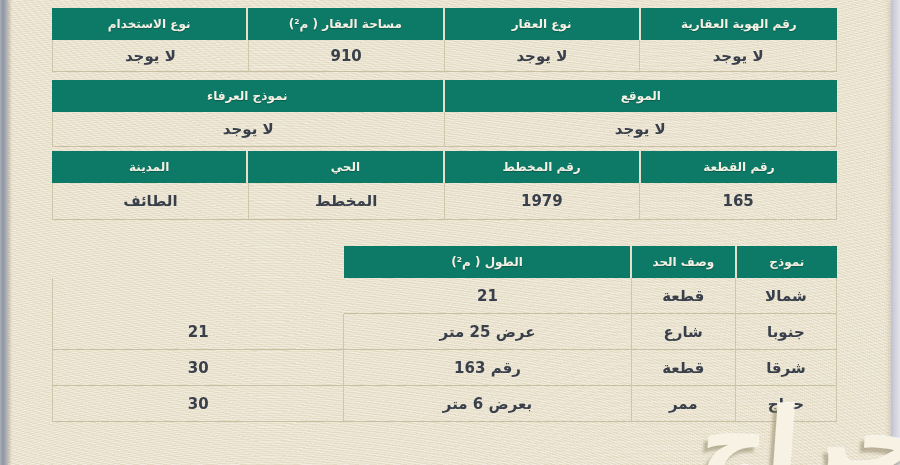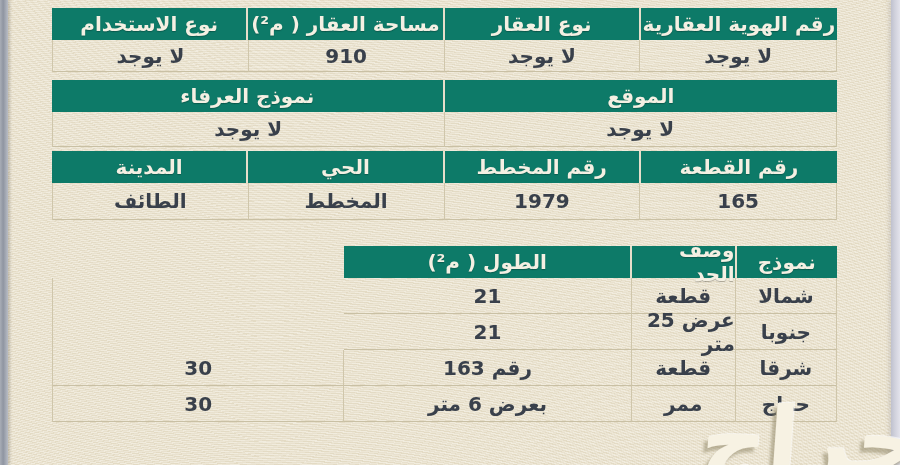--- a/index.html
+++ b/index.html
@@ -40,30 +40,30 @@
   .grid { display: grid; }
   .cols4 { grid-template-columns: repeat(4, 1fr); }
   .cols2 { grid-template-columns: repeat(2, 1fr); }
   .colsB { grid-template-columns: 12.8% 13.3% 36.7% 37.2%; }
 
   .hrow { }
   .hcell {
     background: #0d7a68;
     color: #f4f0e3;
     font-weight: bold;
-    font-size: 20px;
+    font-size: 12px;
     height: 32px;
     display: flex; align-items: center; justify-content: center;
     text-shadow: 0 1px 1px rgba(0,0,0,0.25);
   }
   .hcell + .hcell { border-right: 2px solid #e7dfcb; }
 
   .vcell {
     color: #39404b;
-    font-size: 20px;
+    font-size: 15px;
     font-weight: 600;
     display: flex; align-items: center; justify-content: center;
     border-bottom: 1px solid #c9c0a4;
   }
   .vrow { border-right: 1px solid #cfc6ab; border-left: 1px solid #cfc6ab; }
   .vcell + .vcell { border-right: 1px solid #cfc6ab; }
 
   .t1-sectionA .vcell { height: 31px; }
   .t1-sectionB { margin-top: 8px; }
   .t1-sectionB .vcell { height: 34px; }
@@ -142,20 +142,21 @@
         <div class="hcell">وصف الحد</div>
         <div class="hcell">الطول ( م²)</div>
       </div>
       <div class="grid colsB vrow">
         <div class="vcell">شمالا</div>
         <div class="vcell">قطعة</div>
         <div class="vcell">21</div>
       </div>
       <div class="grid colsB vrow">
         <div class="vcell">جنوبا</div>
+        <div class="vcell">شارع</div>
         <div class="vcell">عرض 25 متر</div>
         <div class="vcell">21</div>
       </div>
       <div class="grid colsB vrow">
         <div class="vcell">شرقا</div>
         <div class="vcell">قطعة</div>
         <div class="vcell">رقم 163</div>
         <div class="vcell">30</div>
       </div>
       <div class="grid colsB vrow">

